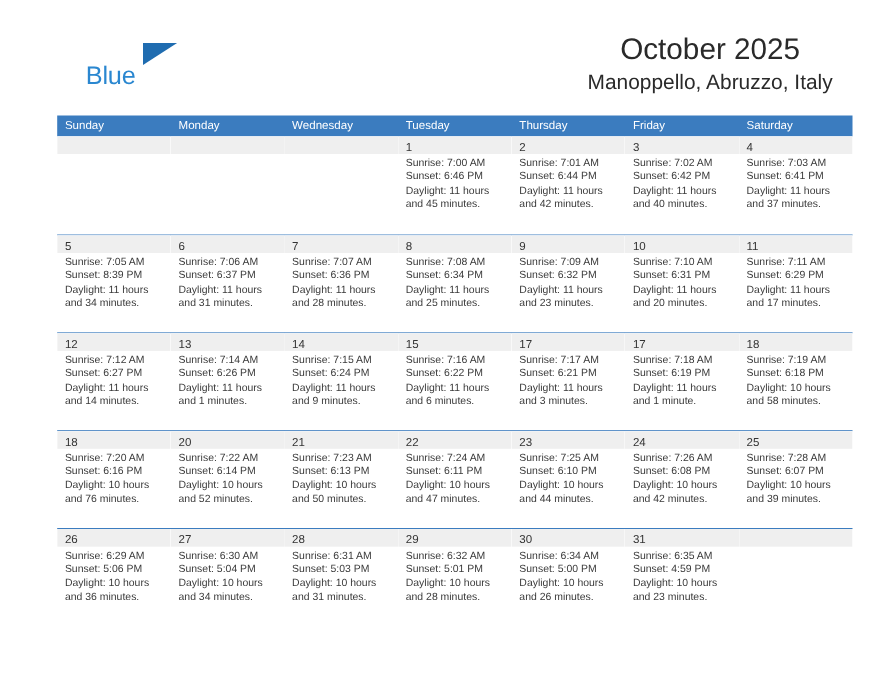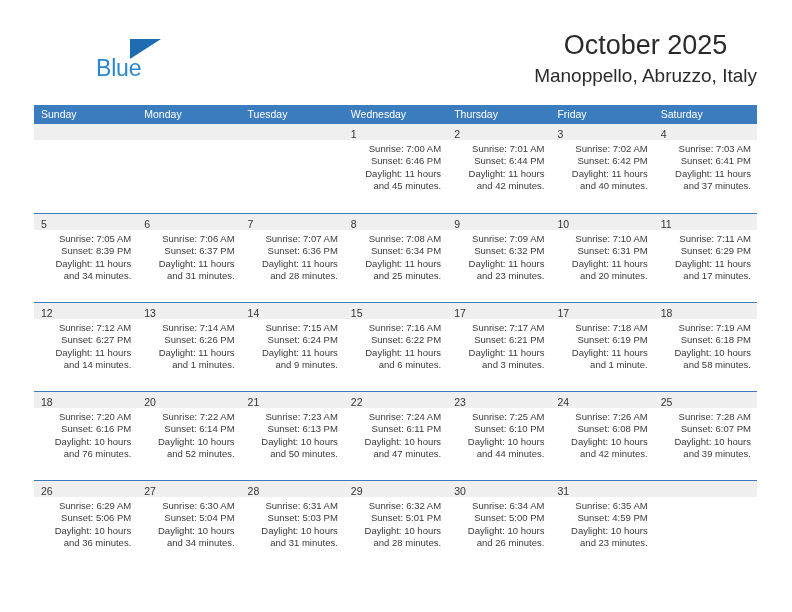--- a/index.html
+++ b/index.html
@@ -49,21 +49,21 @@
     position: absolute;
     left: 96px;
     top: 5px;
     width: 0;
     height: 0;
     border-left: 31px solid #1f6cb0;
     border-bottom: 20px solid transparent;
   }
   .logo-blue {
     position: absolute;
-    left: 62px;
+    left: 44px;
     top: 21px;
     font-size: 23px;
     letter-spacing: -0.2px;
     color: #2a87d0;
   }
 
   .title-block {
     position: absolute;
     right: 0;
     top: 0;
@@ -79,21 +79,21 @@
     font-size: 19px;
     color: #2a2a2a;
     line-height: 22px;
     margin-top: 3px;
     white-space: nowrap;
   }
 
   
   .calendar {
     position: absolute;
-    left: 34px;
+    left: 52px;
     top: 105px;
     width: 723px;
   }
   .weekdays {
     display: flex;
     background: #3b7cbf;
     height: 19px;
   }
   .weekday {
     flex: 1 1 0;
@@ -127,21 +127,20 @@
     padding-left: 7px;
     box-sizing: border-box;
   }
   .daynum {
     font-size: 10.5px;
     line-height: 16px;
     color: #333333;
   }
   .day-lines {
     padding: 3px 6px 0 7px;
-    text-align: right;
   }
   .dline {
     font-size: 9.5px;
     line-height: 12.4px;
     color: #3a3a3a;
     white-space: nowrap;
   }
 </style>
 </head>
 <body>
@@ -159,22 +158,22 @@
       <div class="cal-title">October 2025</div>
       <div class="cal-subtitle">Manoppello, Abruzzo, Italy</div>
     </div>
 
   </div>
 
   <div class="calendar">
     <div class="weekdays">
         <div class="weekday">Sunday</div>
         <div class="weekday">Monday</div>
+        <div class="weekday">Wednesday</div>
         <div class="weekday">Tuesday</div>
-        <div class="weekday">Wednesday</div>
         <div class="weekday">Thursday</div>
         <div class="weekday">Friday</div>
         <div class="weekday">Saturday</div>
       </div>
     <div class="weeks">
         <div class="week">
           <div class="day empty">
             <div class="daynum-band"><span class="daynum"></span></div>
           </div>
           <div class="day empty">

